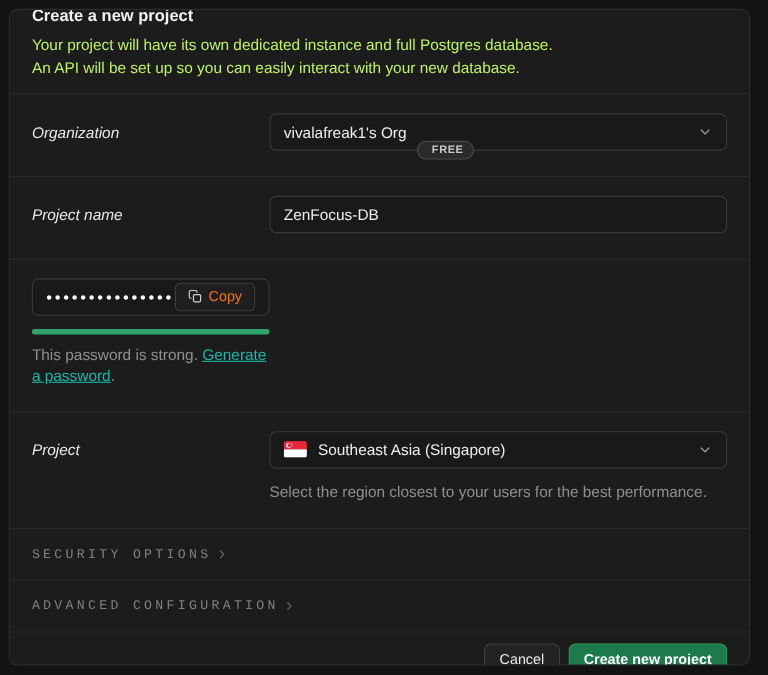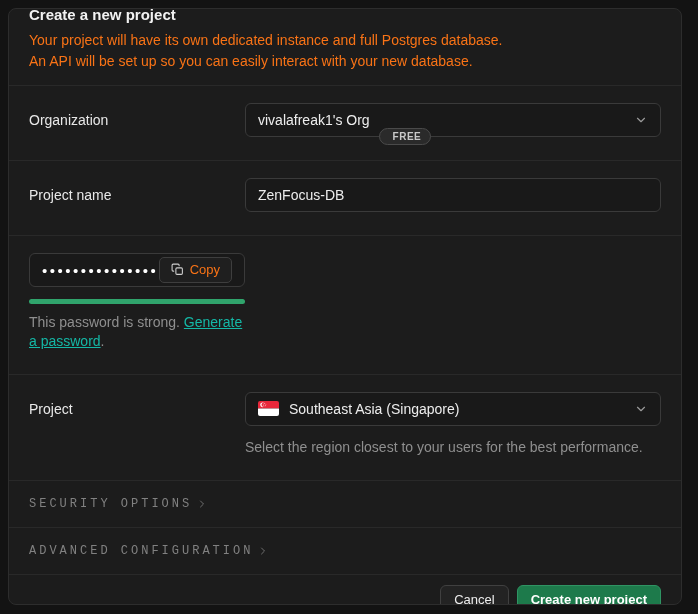--- a/index.html
+++ b/index.html
@@ -19,30 +19,30 @@
     display: flex;
     flex-direction: column;
     overflow: hidden;
     justify-content: center;
   }
   .dialog-header { padding: 16px 20px 13px 20px; }
   .dialog-title {
     color: #f2f2f2; font-size: 15px; font-weight: bold;
     line-height: 20px; margin-bottom: 5px;
   }
-  .dialog-desc { color: #f97316; font-size: 14px; line-height: 21px; }
+  .dialog-desc { color: #bef264; font-size: 14px; line-height: 21px; }
 
   .row { border-top: 1px solid #292929; }
   .field-row {
     display: grid;
     grid-template-columns: 216px 1fr;
     padding: 17px 20px 23px 20px;
     align-items: start;
   }
-  .field-label { color: #e8e8e8; font-size: 14px; padding-top: 9px; }
+  .field-label { color: #e8e8e8; font-size: 14px; padding-top: 9px; font-style: italic; }
 
   .control {
     height: 34px;
     background: #191919;
     border: 1px solid #3a3a3a;
     border-radius: 6px;
     display: flex;
     align-items: center;
     padding: 0 12px;
     color: #ededed;

